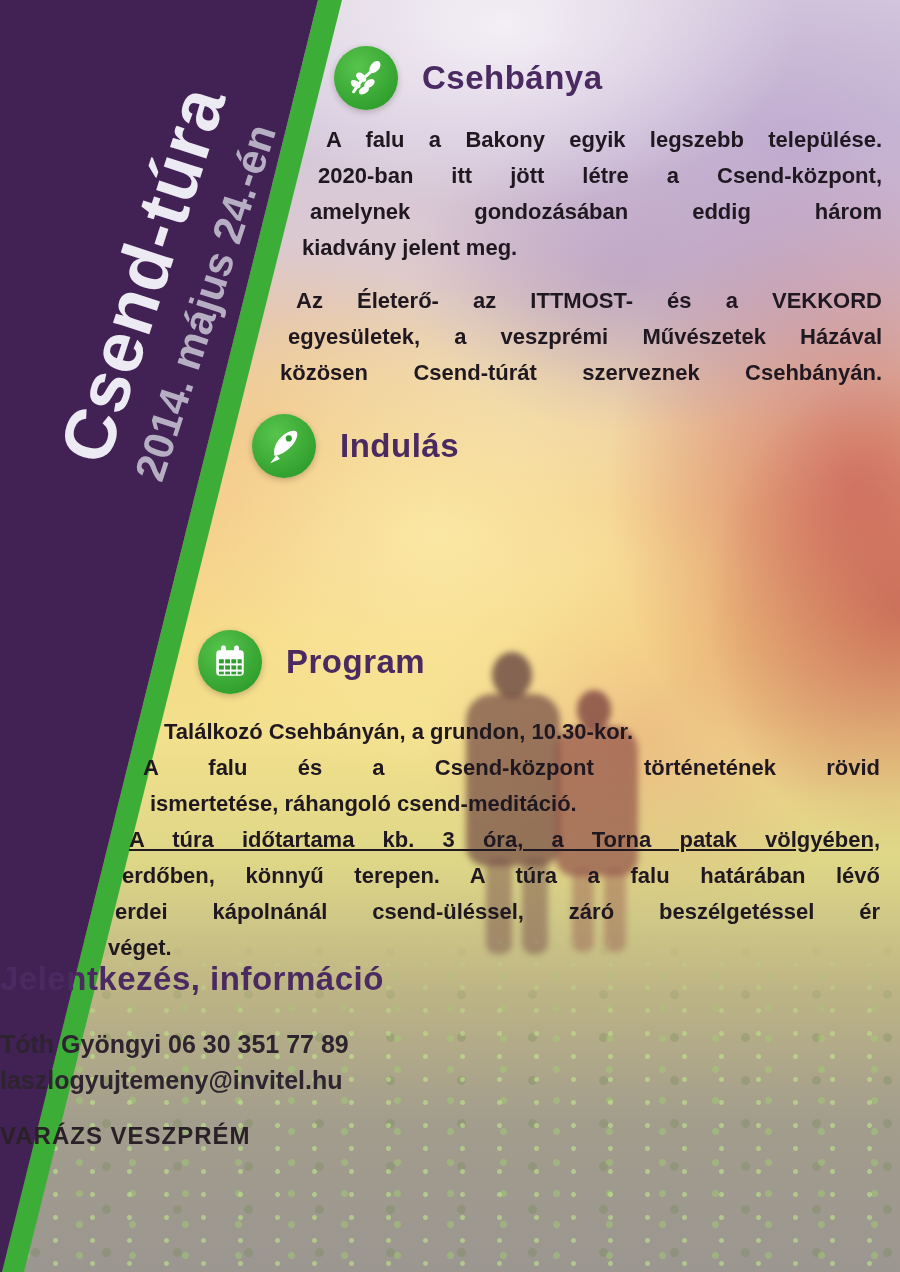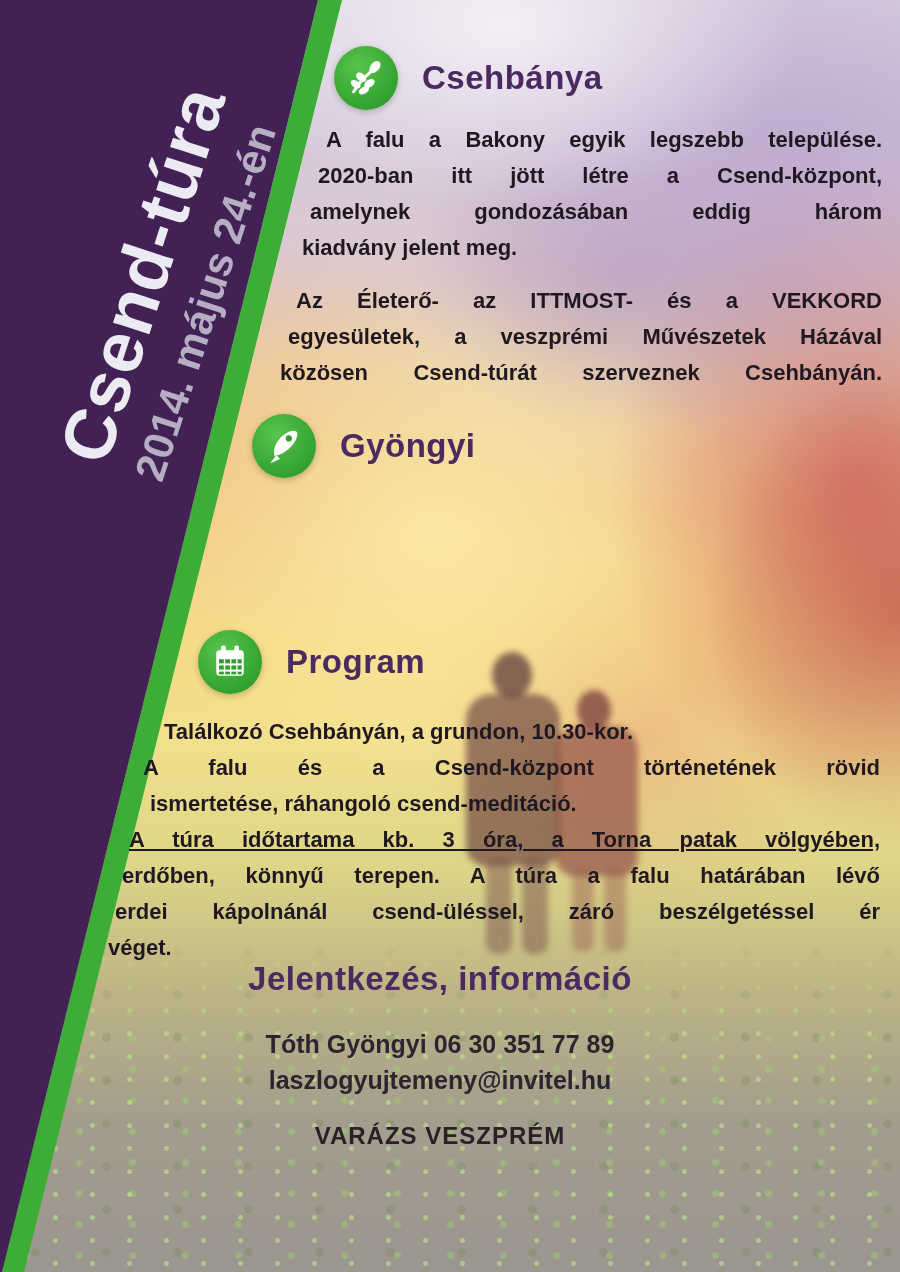--- a/index.html
+++ b/index.html
@@ -76,21 +76,21 @@
   
   .para{position:absolute;z-index:5;color:var(--body-text);font-size:22px;}
   .tline{line-height:36px;white-space:nowrap;}
   .tline.just{text-align:justify;text-align-last:justify;white-space:normal;}
   .tline.ind{padding-left:14px;}
   .p1{left:326px;top:122px;width:556px;}
   .p2{left:296px;top:283px;width:586px;}
   .p3{left:244px;top:498px;width:636px;}
   .p4{left:150px;top:714px;width:730px;}
   
-  .contact{position:absolute;z-index:5;left:0;right:20px;text-align:center;}
+  .contact{position:absolute;z-index:5;left:0;right:20px;text-align:left;}
   .c-heading{top:960px;font-size:33px;color:var(--heading-purple);letter-spacing:.5px;}
   .c-name{top:1030px;font-size:25px;color:#2e2430;}
   .c-email{top:1066px;font-size:25px;color:#2e2430;}
   .c-org{top:1122px;font-size:24px;color:#2a2128;letter-spacing:1px;}
 </style>
 </head>
 <body>
 
 <div class="poster">
 
@@ -147,21 +147,21 @@
     </div>
 
   <div class="sec-header h-indulas">
     <span class="icon-circle">
       <svg width="44" height="44" viewBox="0 0 64 64">
         <path d="M18 46 C16 36 20 26 30 17 C38 10 47 8 50 11 C53 14 51 23 44 31 C35 41 26 46 18 46 Z" fill="#fff"></path>
         <circle cx="39" cy="21" r="4.5" fill="var(--icon-green)"></circle>
         <path d="M21 45 L12 57 L26 51 Z" fill="#fff"></path>
       </svg>
     </span>
-    <span class="sec-label">Gyöngyi</span>
+    <span class="sec-label">Indulás</span>
   </div>
 
   <div class="sec-header h-program">
     <span class="icon-circle">
       <svg width="44" height="44" viewBox="0 0 64 64">
         <rect x="12" y="15" width="40" height="37" rx="5" fill="#fff"></rect>
         <rect x="19" y="8" width="7" height="13" rx="3" fill="#fff"></rect>
         <rect x="38" y="8" width="7" height="13" rx="3" fill="#fff"></rect>
         <g fill="var(--icon-green)">
           <rect x="16" y="28" width="7" height="6"></rect>

